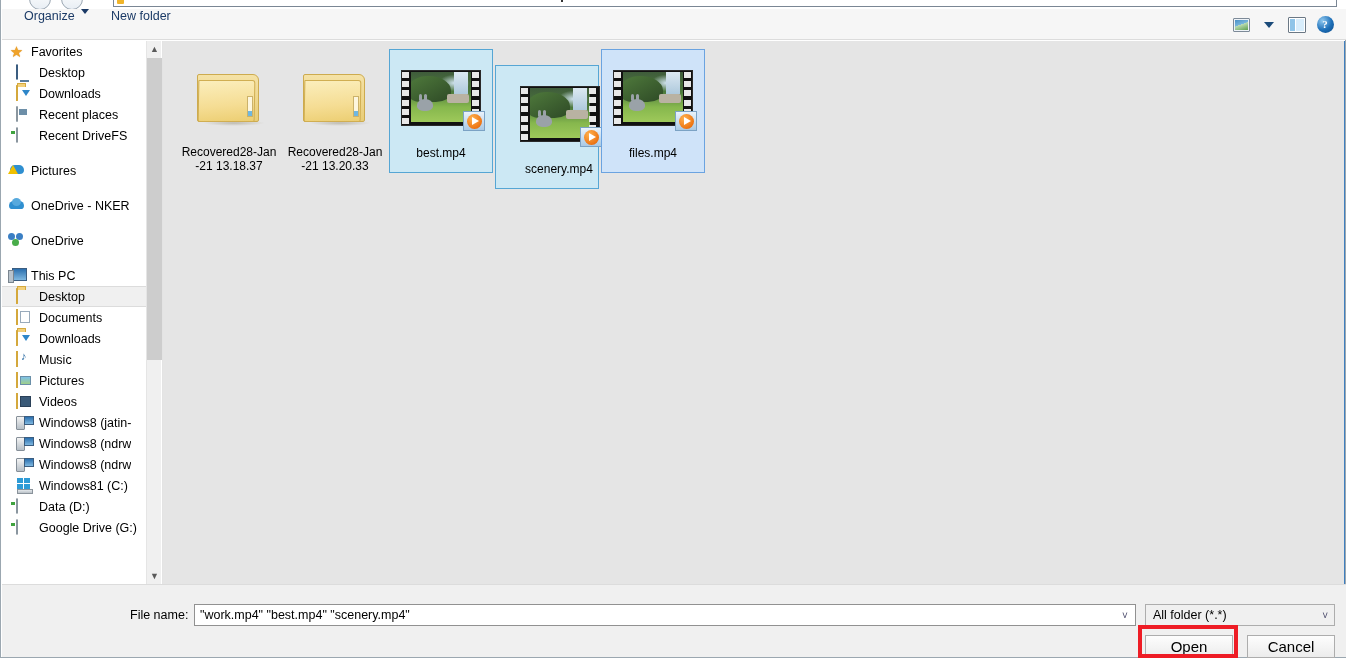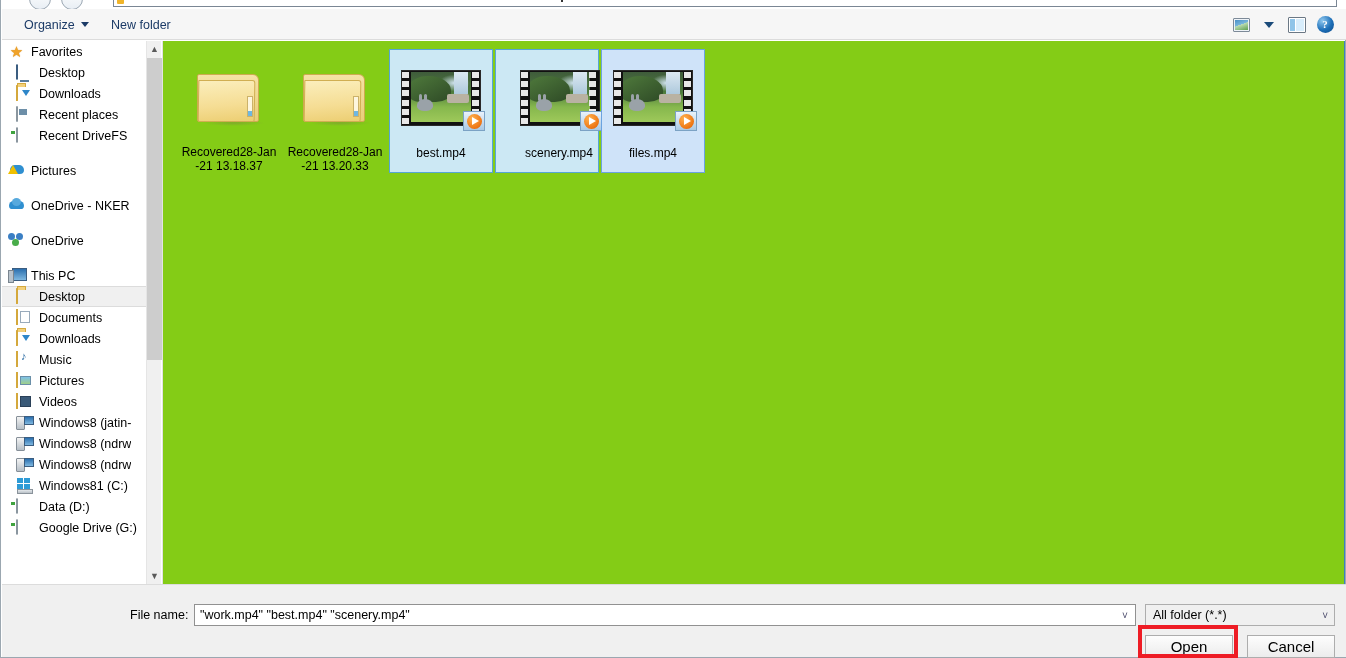--- a/index.html
+++ b/index.html
@@ -46,21 +46,21 @@
   }
 
   
   .toolbar {
     position: absolute; left: 1px; top: 9px; width: 1344px; height: 31px;
     background: #f6f6f6;
     border-bottom: 1px solid #dcdcdc;
   }
   .tb-btn {
     position: absolute; top: 0; height: 31px;
-    display: flex; align-items: center; gap: 6px;
+    display: flex; align-items: flex-start; gap: 6px;
     padding: 0 9px; color: #1b3a66; font-size: 12.5px;
     cursor: default; white-space: nowrap;
   }
   .tb-organize { left: 13px; }
   .tb-newfolder { left: 100px; }
   .caret-down {
     width: 0; height: 0;
     border-left: 4px solid transparent;
     border-right: 4px solid transparent;
     border-top: 5px solid #1b3a66;
@@ -192,21 +192,21 @@
   .nav-sb .arrow.up { top: 0; }
   .nav-sb .arrow.down { bottom: 0; }
   .nav-sb .thumb {
     position: absolute; left: 0; top: 17px; width: 15px; height: 302px;
     background: #cdcdcd;
   }
 
   
   .filepane {
     position: absolute; left: 161px; top: 41px; width: 1183px; height: 543px;
-    background: #84cc16; border-left: 1px solid #e3e3e3;
+    background: #e5e5e5; border-left: 1px solid #e3e3e3;
   }
   .item {
     position: absolute; width: 104px; height: 124px;
     display: flex; flex-direction: column; align-items: center;
     cursor: default;
   }
   .item .thumbwrap { height: 96px; display:flex; align-items:center;
        justify-content:center; width:100%; }
   .item .caption {
     font-size: 12px; line-height: 14px; text-align: center; width: 100%;
@@ -538,21 +538,21 @@
               <i></i>
             </div>
           <div class="play">
               <span class="tri"></span>
             </div>
         </div>
       </div>
       <div class="caption">best.mp4</div>
     </div>
 
-    <div class="item sel" style="left:332px; top:8px;padding-left:24px;">
+    <div class="item sel" style="left:332px; top:24px;padding-left:24px;">
       <div class="thumbwrap">
         <div class="vid-thumb">
           <div class="strip"></div>
           <div class="frame">
               <div class="sky"></div>
               <div class="moss"></div>
               <div class="rock"></div>
               <div class="rabbit"></div>
             </div>
           <div class="perf l">

